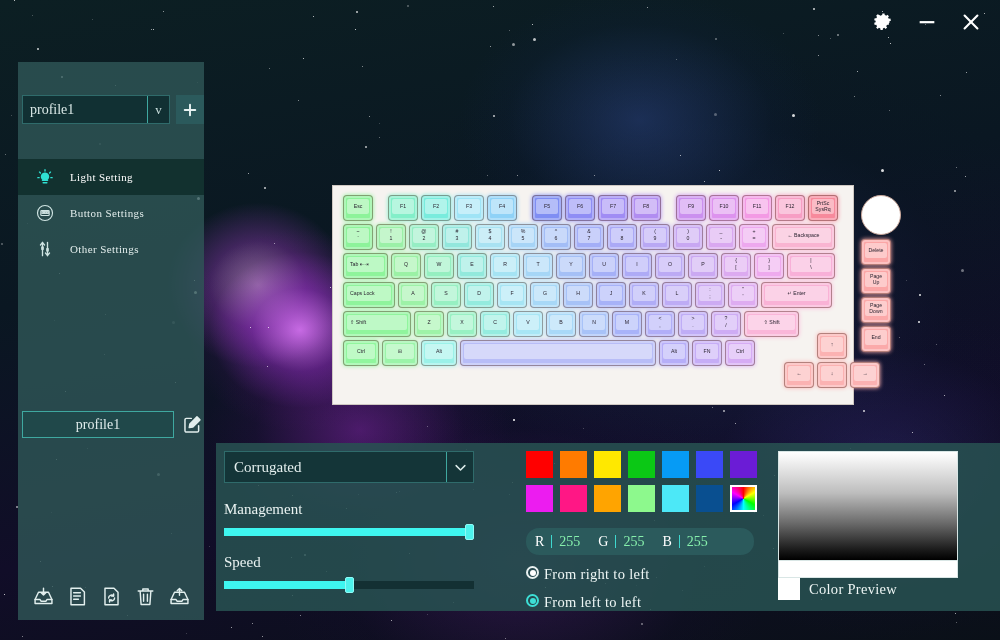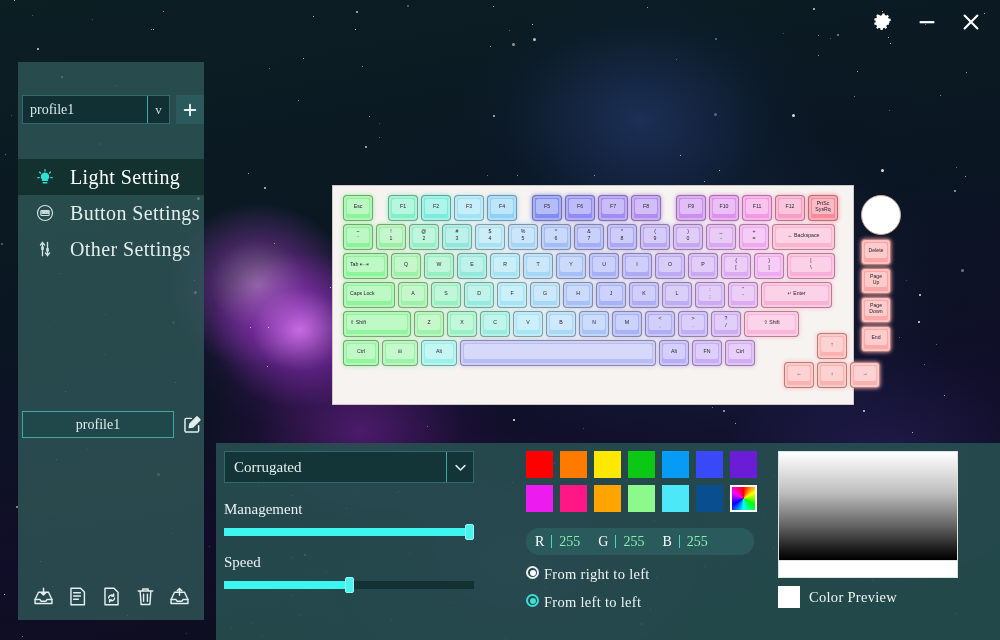--- a/index.html
+++ b/index.html
@@ -82,21 +82,21 @@
   .add-btn svg { display: block; }
 
   .navlist { position: absolute; left: 0; top: 97px; width: 186px; }
   .navitem {
     height: 36px; display: flex; align-items: center;
     padding-left: 16px; gap: 14px; cursor: pointer;
   }
   .navitem.active { background: #12312f; }
   .navitem .nico { width: 22px; height: 22px; display: flex; align-items: center; justify-content: center; }
   .navitem .nlabel {
-    font-size: 20px; color: #e2edec;
+    font-size: 11px; color: #e2edec;
     font-family: "Liberation Serif", serif; letter-spacing: .4px;
   }
   .navitem.active .nlabel { color: #ffffff; }
 
   .profname-row {
     position: absolute; left: 4px; bottom: 182px;
     display: flex; align-items: center; gap: 6px;
   }
   .profname {
     width: 152px; height: 27px;
@@ -115,21 +115,21 @@
   .toolbar {
     position: absolute; left: 0; bottom: 4px; width: 186px;
     height: 40px; display: flex; align-items: center;
     justify-content: space-around; padding: 0 8px;
   }
   .tool { width: 26px; height: 26px; display: flex; align-items: center; justify-content: center; cursor: pointer; }
 
   
   .ctrlpanel {
     position: absolute; left: 216px; top: 443px;
-    width: 784px; height: 197px;
+    width: 784px; height: 168px;
     background: rgba(40,82,82,.86);
   }
   .col-left { position: absolute; left: 8px; top: 8px; width: 290px; }
   .eff-select {
     width: 250px; height: 32px;
     background: #143538;
     border: 1px solid #2f6b6b;
     display: flex; align-items: center; cursor: pointer;
   }
   .eff-select .val {
@@ -199,21 +199,21 @@
     width: 180px; height: 110px;
     border: 1px solid #d9e6e5;
     background: linear-gradient(to bottom, #ffffff 0%, #f2f2f2 8%, #bdbdbd 38%, #6a6a6a 66%, #161616 92%, #000000 100%);
     cursor: crosshair;
   }
   .gradstrip {
     width: 180px; height: 17px;
     background: #ffffff; border: 1px solid #d9e6e5; border-top: none;
     cursor: pointer;
   }
-  .preview-row { display: flex; align-items: center; gap: 9px; margin-top: 8px; }
+  .preview-row { display: flex; align-items: center; gap: 9px; margin-top: 0; }
   .preview-sw { width: 22px; height: 22px; background: #ffffff; }
   .preview-lbl {
     color: #edf5f4; font-size: 14.5px;
     font-family: "Liberation Serif", serif; letter-spacing: .3px;
   }
 
   
   .kbwrap {
     position: absolute; left: 332px; top: 185px;
     width: 522px; height: 220px;

